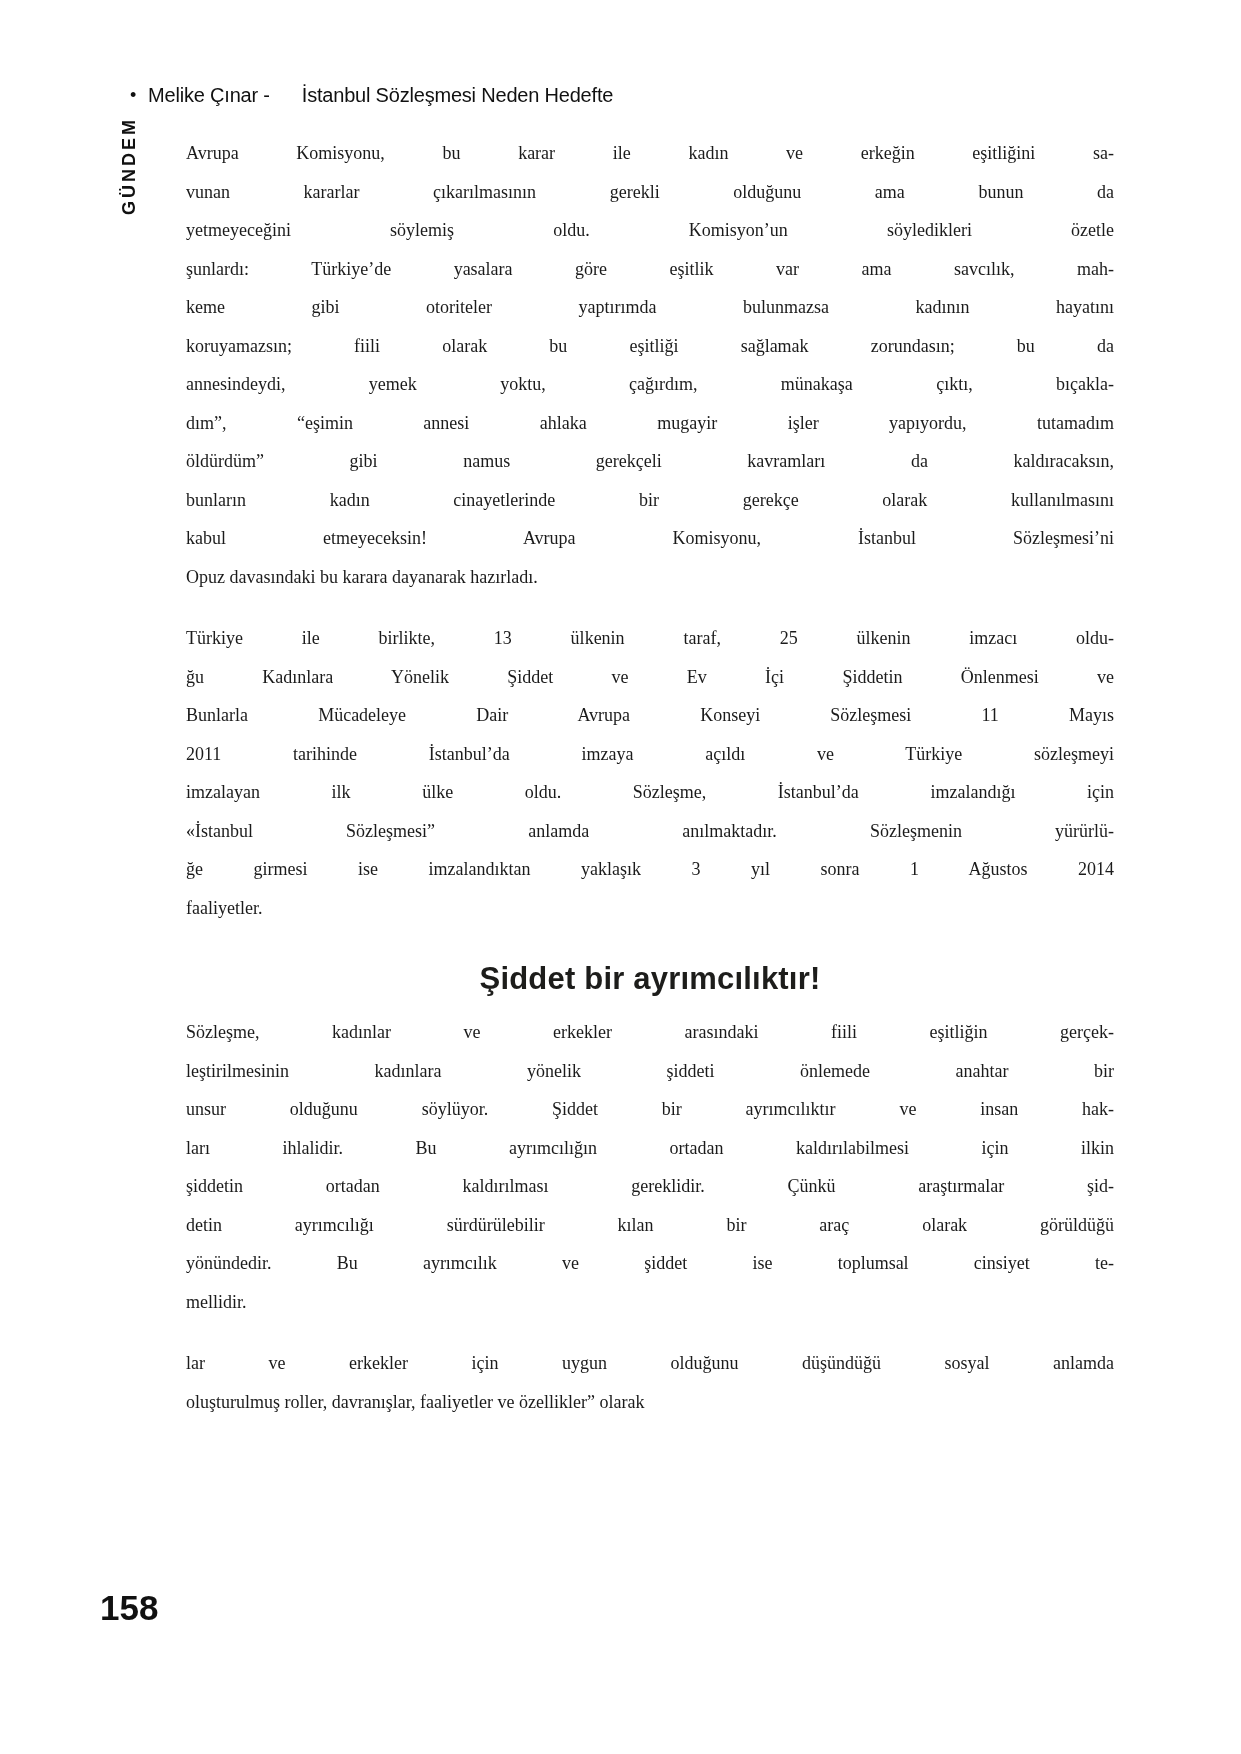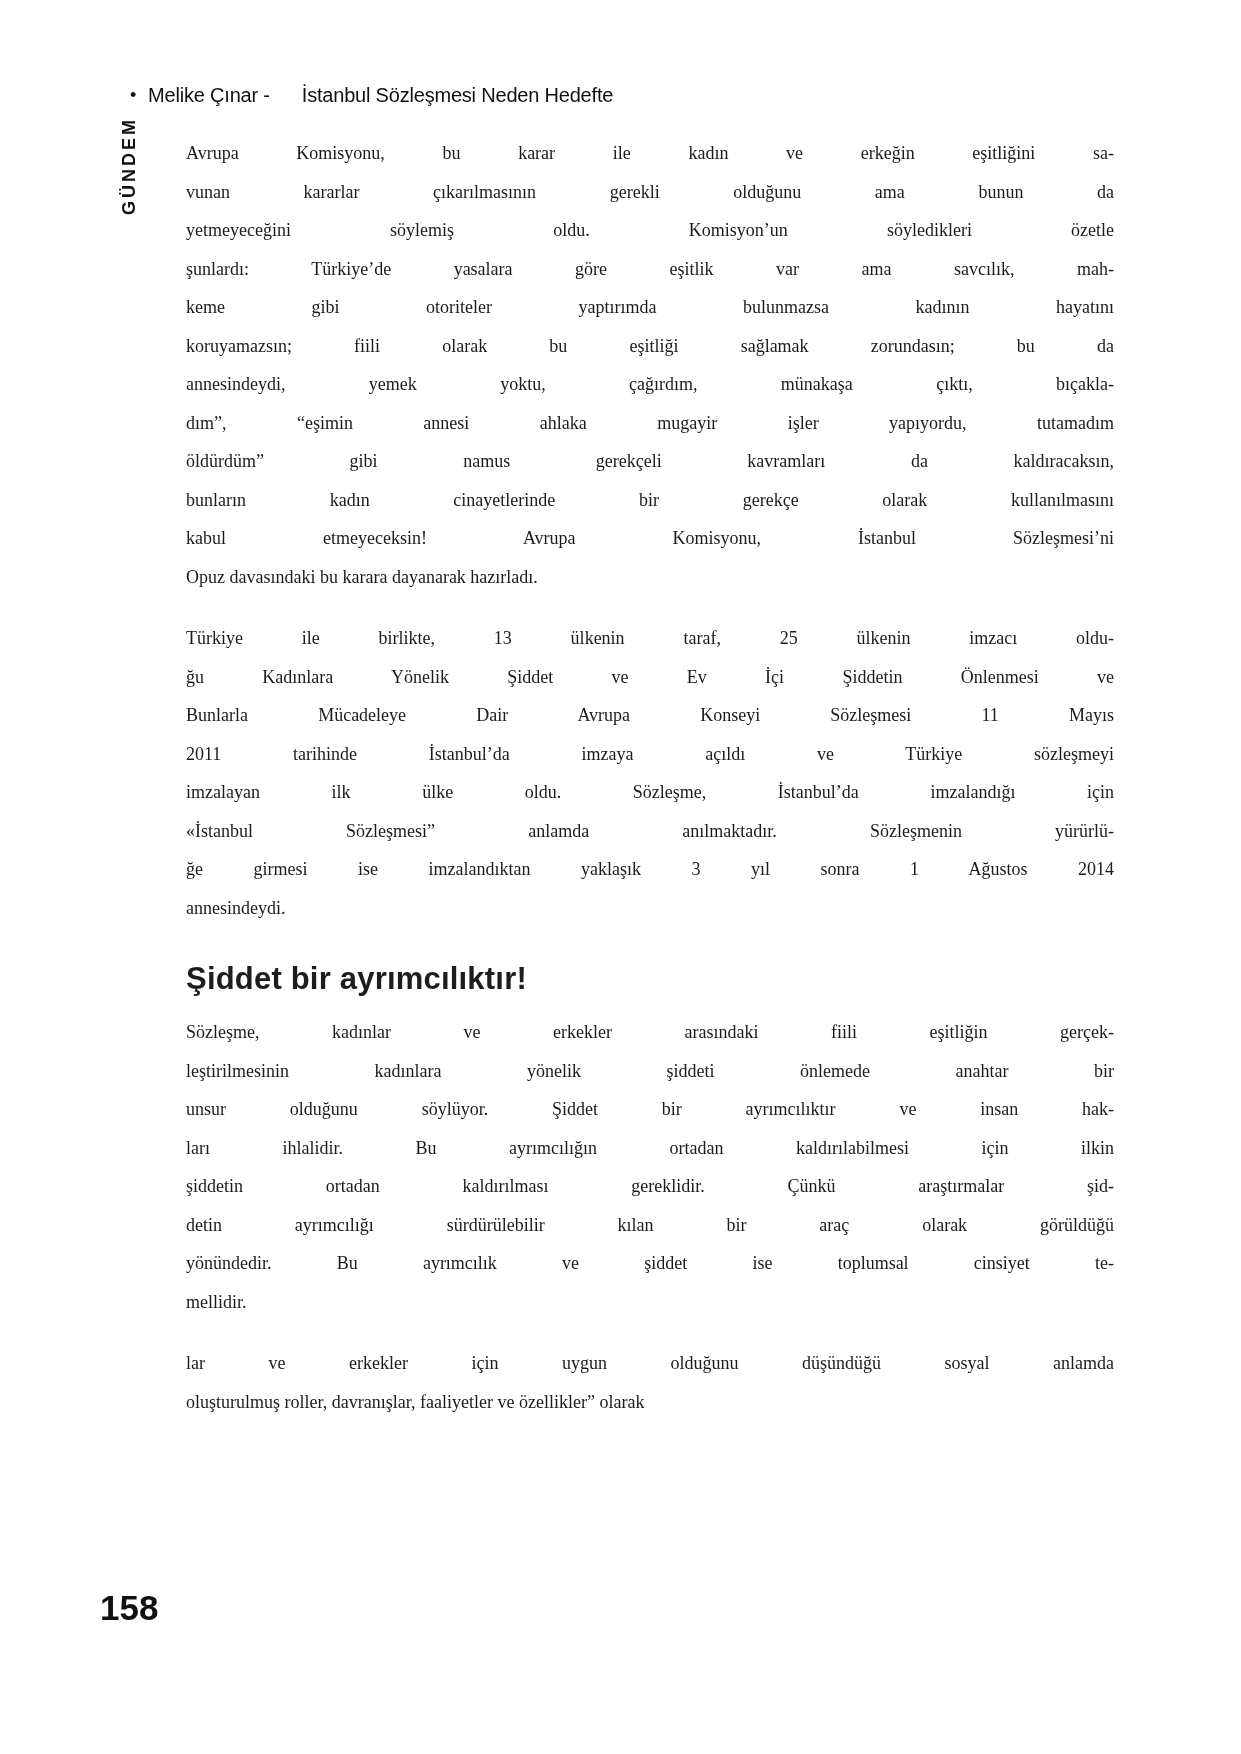--- a/index.html
+++ b/index.html
@@ -79,20 +79,21 @@
   .line.last {
     text-align-last: left;
   }
   .section-heading {
     font-family: "Liberation Sans", sans-serif;
     font-weight: 700;
     font-size: 31px;
     letter-spacing: 0.2px;
     color: #1d1d1b;
     margin: 34px 0 16px 0;
+    text-align: center;
   }
 
   .page-number {
     position: absolute;
     left: 100px;
     top: 1588px;
     font-family: "Liberation Sans", sans-serif;
     font-weight: 700;
     font-size: 35px;
     color: #111111;
@@ -127,21 +128,21 @@
         <div class="line last">Opuz davasındaki bu karara dayanarak hazırladı.</div>
       </div>
       <div class="paragraph">
         <div class="line">Türkiye ile birlikte, 13 ülkenin taraf, 25 ülkenin imzacı oldu-</div>
         <div class="line">ğu Kadınlara Yönelik Şiddet ve Ev İçi Şiddetin Önlenmesi ve</div>
         <div class="line">Bunlarla Mücadeleye Dair Avrupa Konseyi Sözleşmesi 11 Mayıs</div>
         <div class="line">2011 tarihinde İstanbul’da imzaya açıldı ve Türkiye sözleşmeyi</div>
         <div class="line">imzalayan ilk ülke oldu. Sözleşme, İstanbul’da imzalandığı için</div>
         <div class="line">«İstanbul Sözleşmesi” anlamda anılmaktadır. Sözleşmenin yürürlü-</div>
         <div class="line">ğe girmesi ise imzalandıktan yaklaşık 3 yıl sonra 1 Ağustos 2014</div>
-        <div class="line last">annesindeydi.</div>
+        <div class="line last">faaliyetler.</div>
       </div>
       <h2 class="section-heading">Şiddet bir ayrımcılıktır!</h2>
       <div class="paragraph">
         <div class="line">Sözleşme, kadınlar ve erkekler arasındaki fiili eşitliğin gerçek-</div>
         <div class="line">leştirilmesinin kadınlara yönelik şiddeti önlemede anahtar bir</div>
         <div class="line">unsur olduğunu söylüyor. Şiddet bir ayrımcılıktır ve insan hak-</div>
         <div class="line">ları ihlalidir. Bu ayrımcılığın ortadan kaldırılabilmesi için ilkin</div>
         <div class="line">şiddetin ortadan kaldırılması gereklidir. Çünkü araştırmalar şid-</div>
         <div class="line">detin ayrımcılığı sürdürülebilir kılan bir araç olarak görüldüğü</div>
         <div class="line">yönündedir. Bu ayrımcılık ve şiddet ise toplumsal cinsiyet te-</div>

